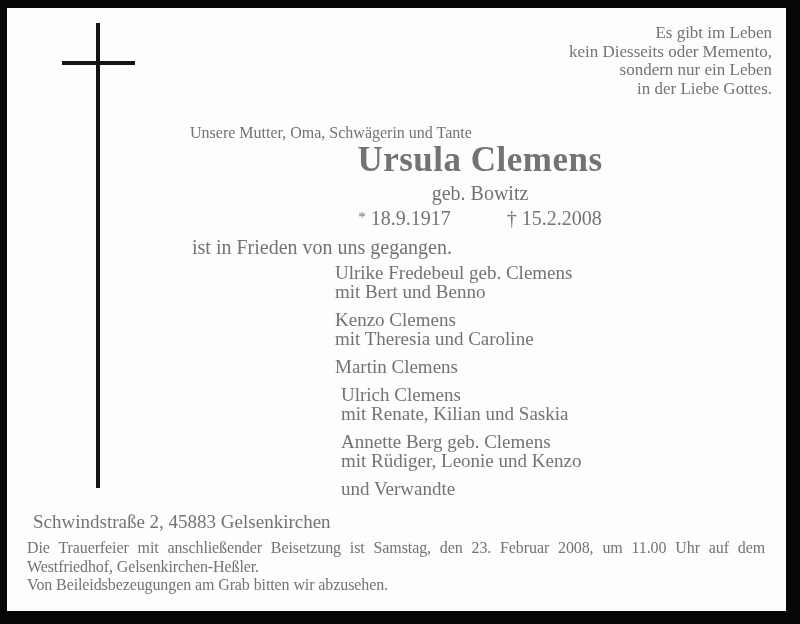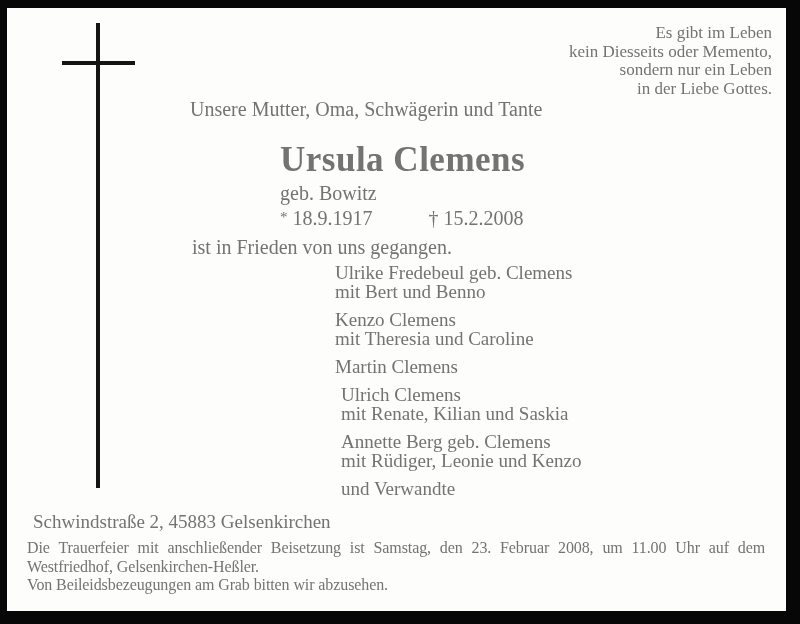--- a/index.html
+++ b/index.html
@@ -10,22 +10,22 @@
   }
   .paper{position:absolute;left:7px;top:8px;right:14px;bottom:13px;background:#fdfdfc;}
   .abs{position:absolute;}
   
   .cross-v{position:absolute;left:96px;top:23px;width:4px;height:465px;background:#141414;}
   .cross-h{position:absolute;left:62px;top:61px;width:73px;height:4px;background:#141414;}
   
   .quote{top:24px;right:28px;text-align:right;font-size:17px;line-height:18.5px;}
   .quote-attr{font-size:15px;margin-top:1px;}
   
-  .intro{left:190px;top:98px;font-size:20px;}
-  .title-block{left:280px;top:140px;width:400px;text-align:left;}
+  .intro{left:190px;top:124px;font-size:16px;}
+  .title-block{left:280px;top:140px;width:400px;text-align:center;}
   .deceased-name{font-size:35px;font-weight:bold;line-height:39px;letter-spacing:0.5px;}
   .maiden{font-size:20px;margin-top:3px;}
   .dates{font-size:20px;margin-top:2px;}
   .death{margin-left:56px;}
   .star{font-size:15px;vertical-align:3px;}
   .farewell{left:192px;top:236px;font-size:20px;}
   
   .mourners{left:335px;top:263px;font-size:19px;line-height:19px;}
   .mourner{margin-bottom:9px;}
   .indent{margin-left:6px;}

